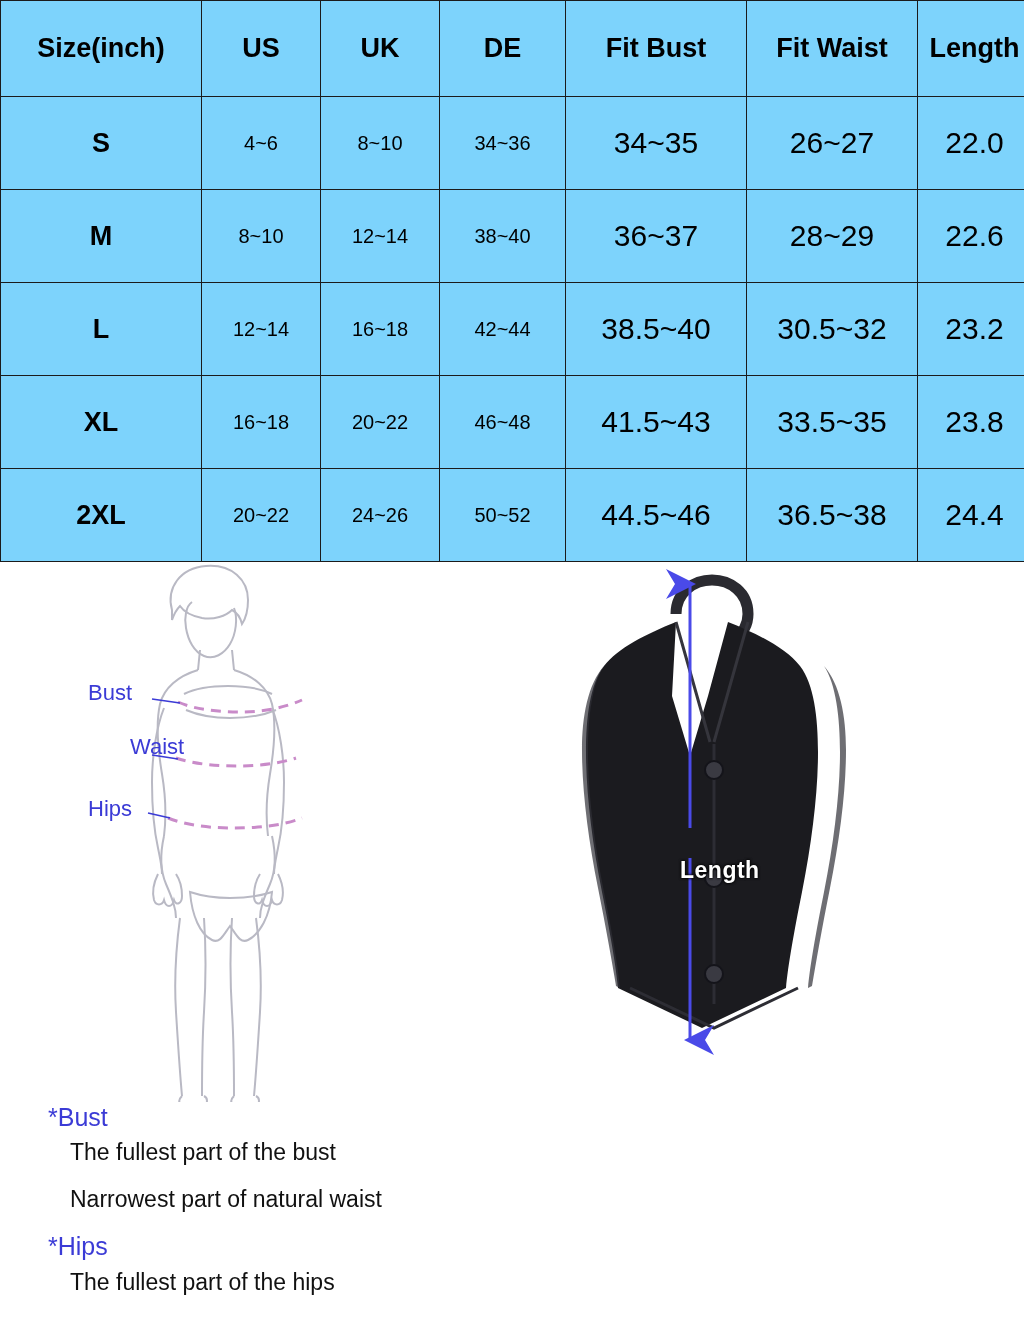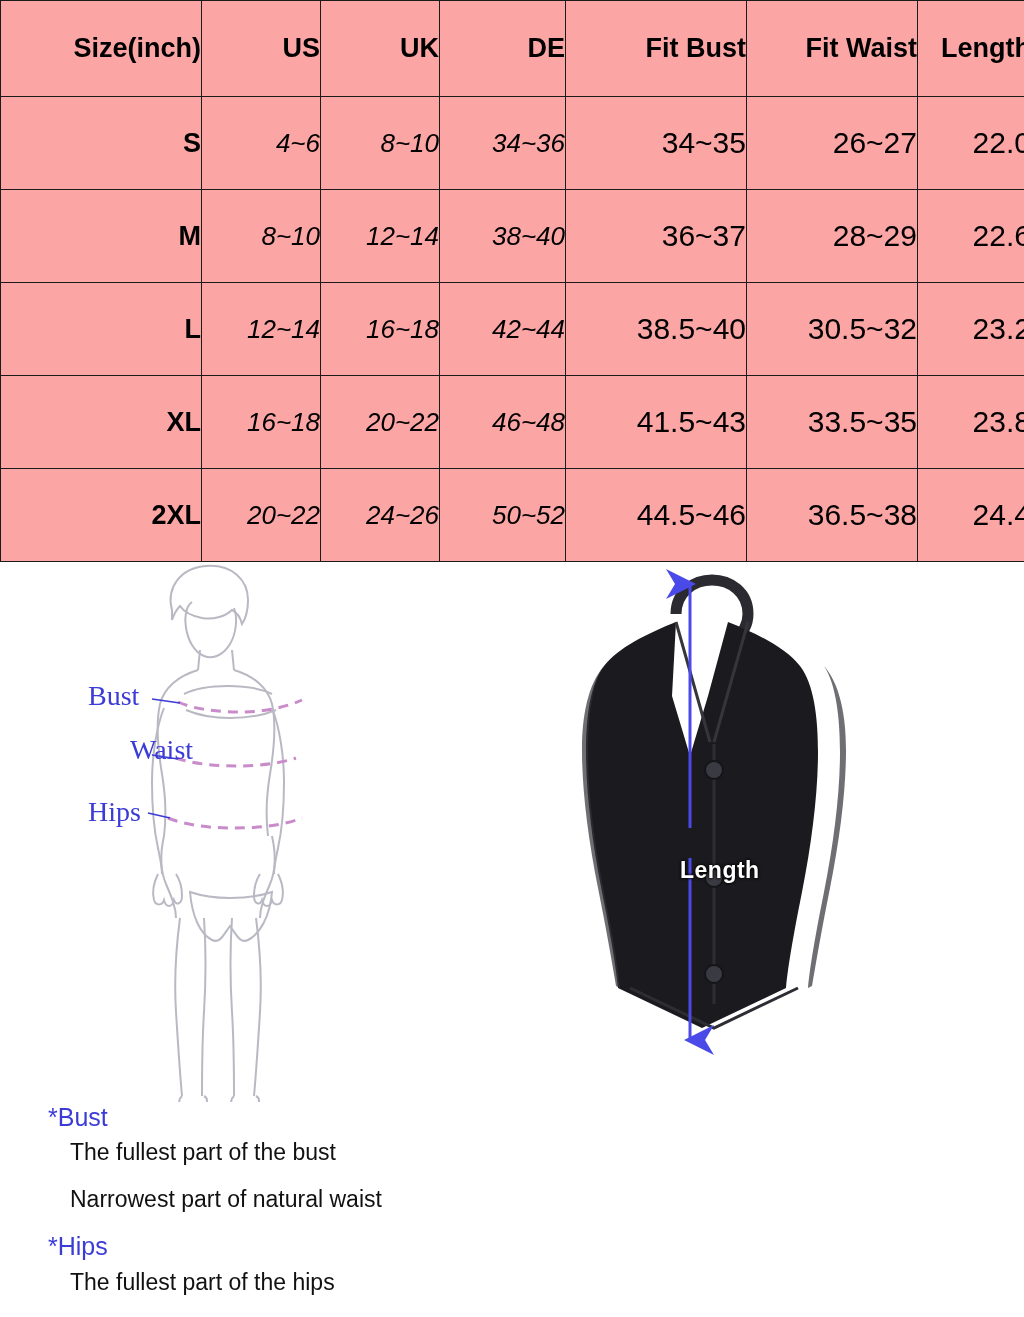--- a/index.html
+++ b/index.html
@@ -16,22 +16,22 @@
   }
 
   
   .size-table {
     border-collapse: collapse;
     width: 1024px;
     table-layout: fixed;
   }
   .size-table td, .size-table th {
     border: 1px solid #1b1b1b;
-    background: #fca5a5;
-    text-align: right;
+    background: #7dd3fc;
+    text-align: center;
     vertical-align: middle;
     padding: 0;
     height: 92px;
     color: #000;
     margin-left: 16px;
   }
   .size-table thead th {
     font-size: 27px;
     font-weight: bold;
     height: 95px;
@@ -42,22 +42,21 @@
   .col-de     { width: 125px; }
   .col-bust   { width: 180px; }
   .col-waist  { width: 170px; }
   .col-length { width: 113px; }
 
   .cell-size {
     font-size: 27px;
     font-weight: bold;
   }
   .cell-italic {
-    font-size: 26px;
-    font-style: italic;
+    font-size: 20px;
   }
   .cell-plain {
     font-size: 30px;
   }
 
   
   .lower {
     position: relative;
     width: 1024px;
     height: 770px;
@@ -75,22 +74,22 @@
     left: 480px;
     top: 0;
     width: 544px;
     height: 770px;
   }
 
   
   .fig-label {
     position: absolute;
     color: #3b3bd6;
-    font-size: 28px;
-    font-family: Liberation Serif, serif;
+    font-size: 22px;
+    font-family: Liberation Sans, sans-serif;
     white-space: nowrap;
   }
   .lbl-bust  { left: 88px;  top: 118px; }
   .lbl-waist { left: 82px;  top: 172px; margin-left: 48px; }
   .lbl-hips  { left: 88px;  top: 234px; }
 
   .len-label {
     position: absolute;
     left: 200px;
     top: 295px;

